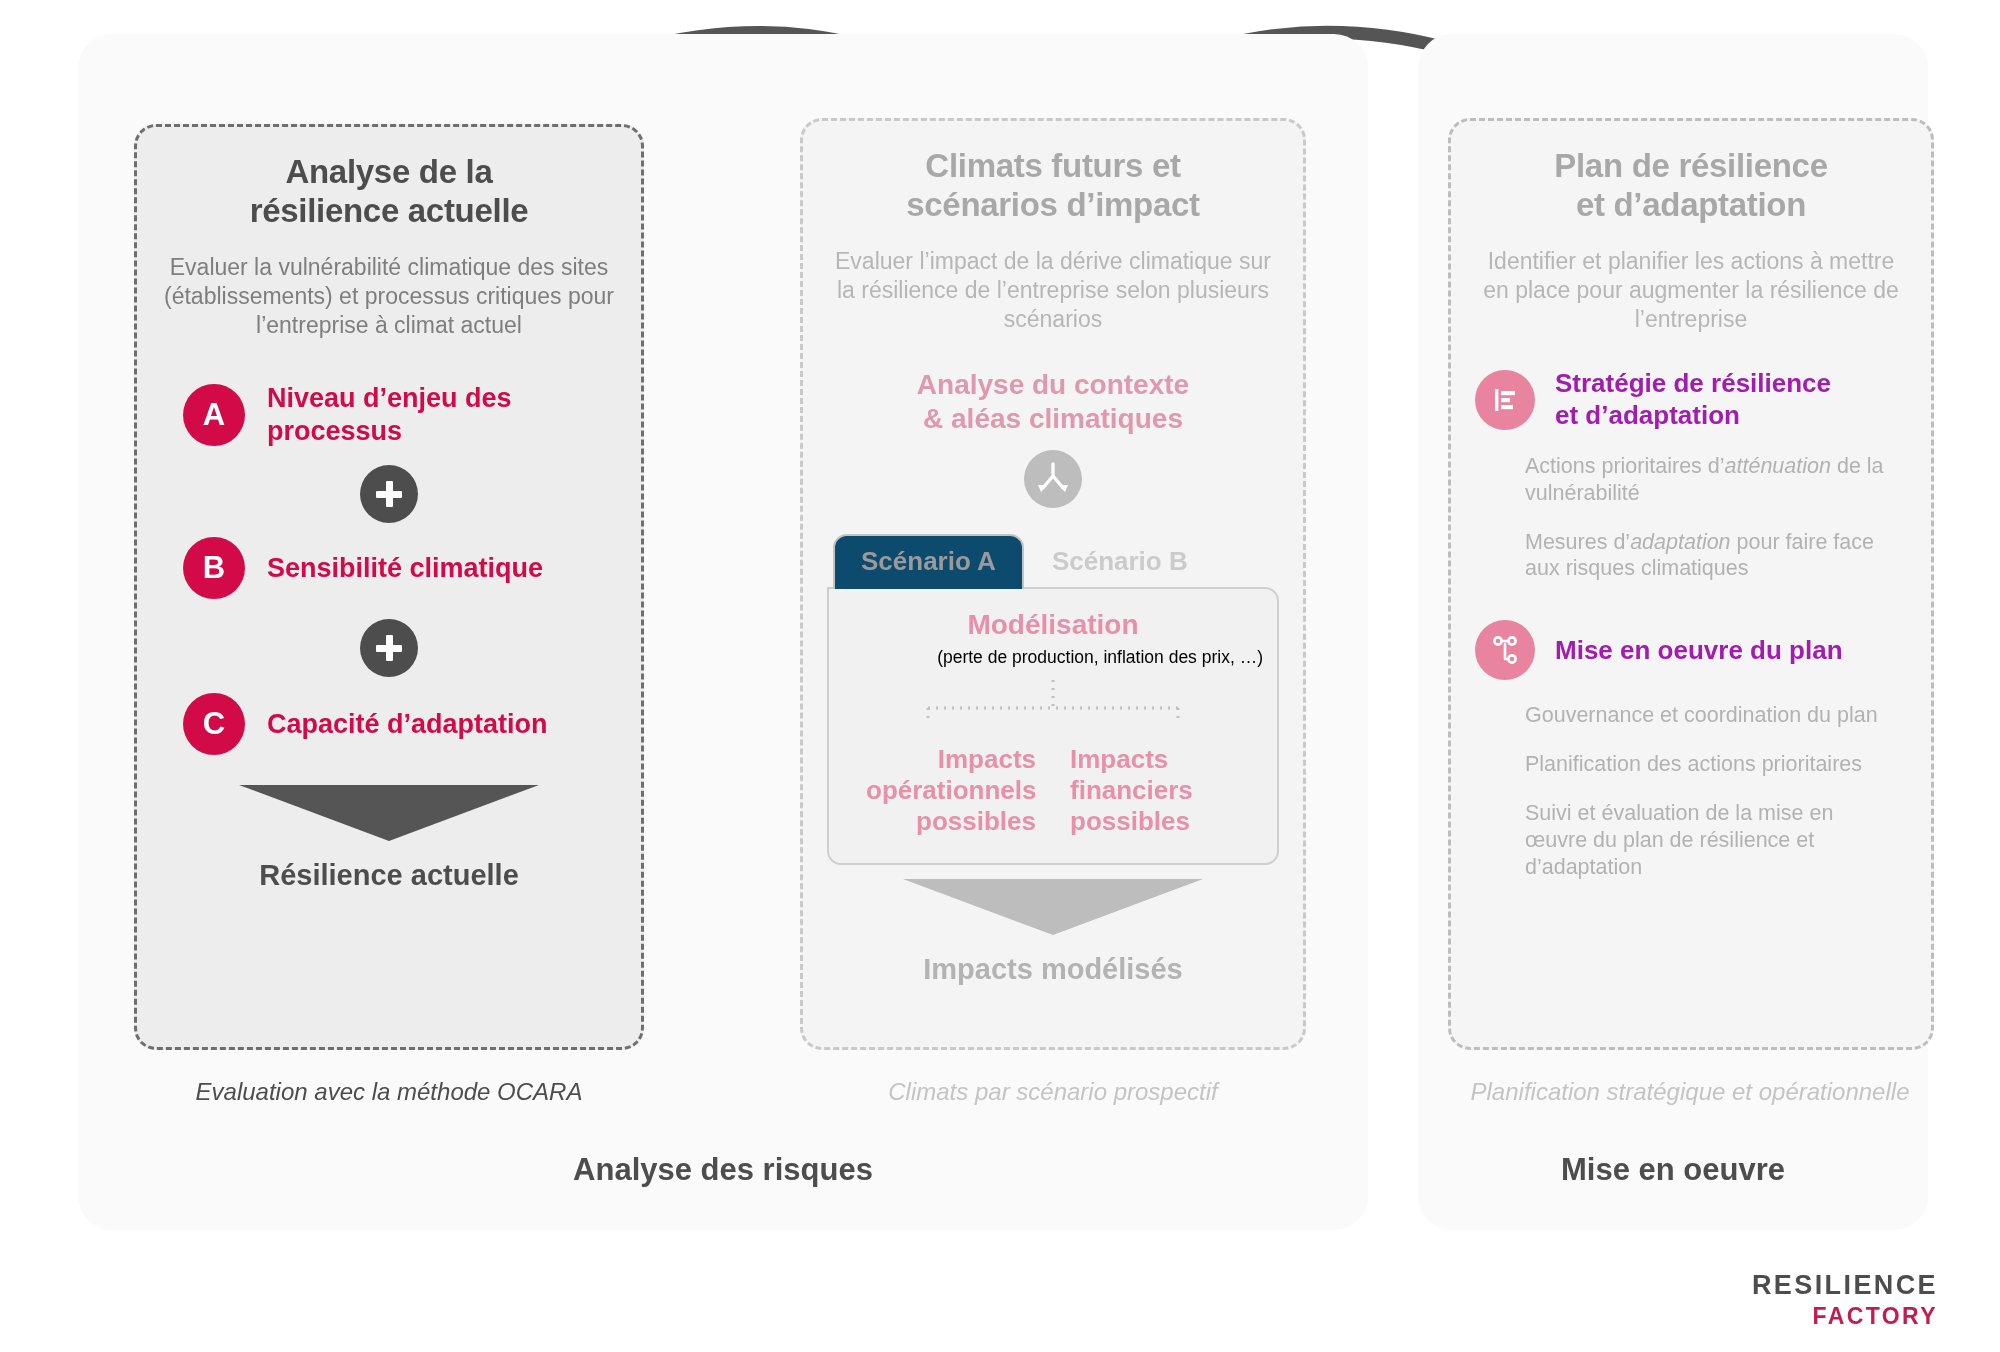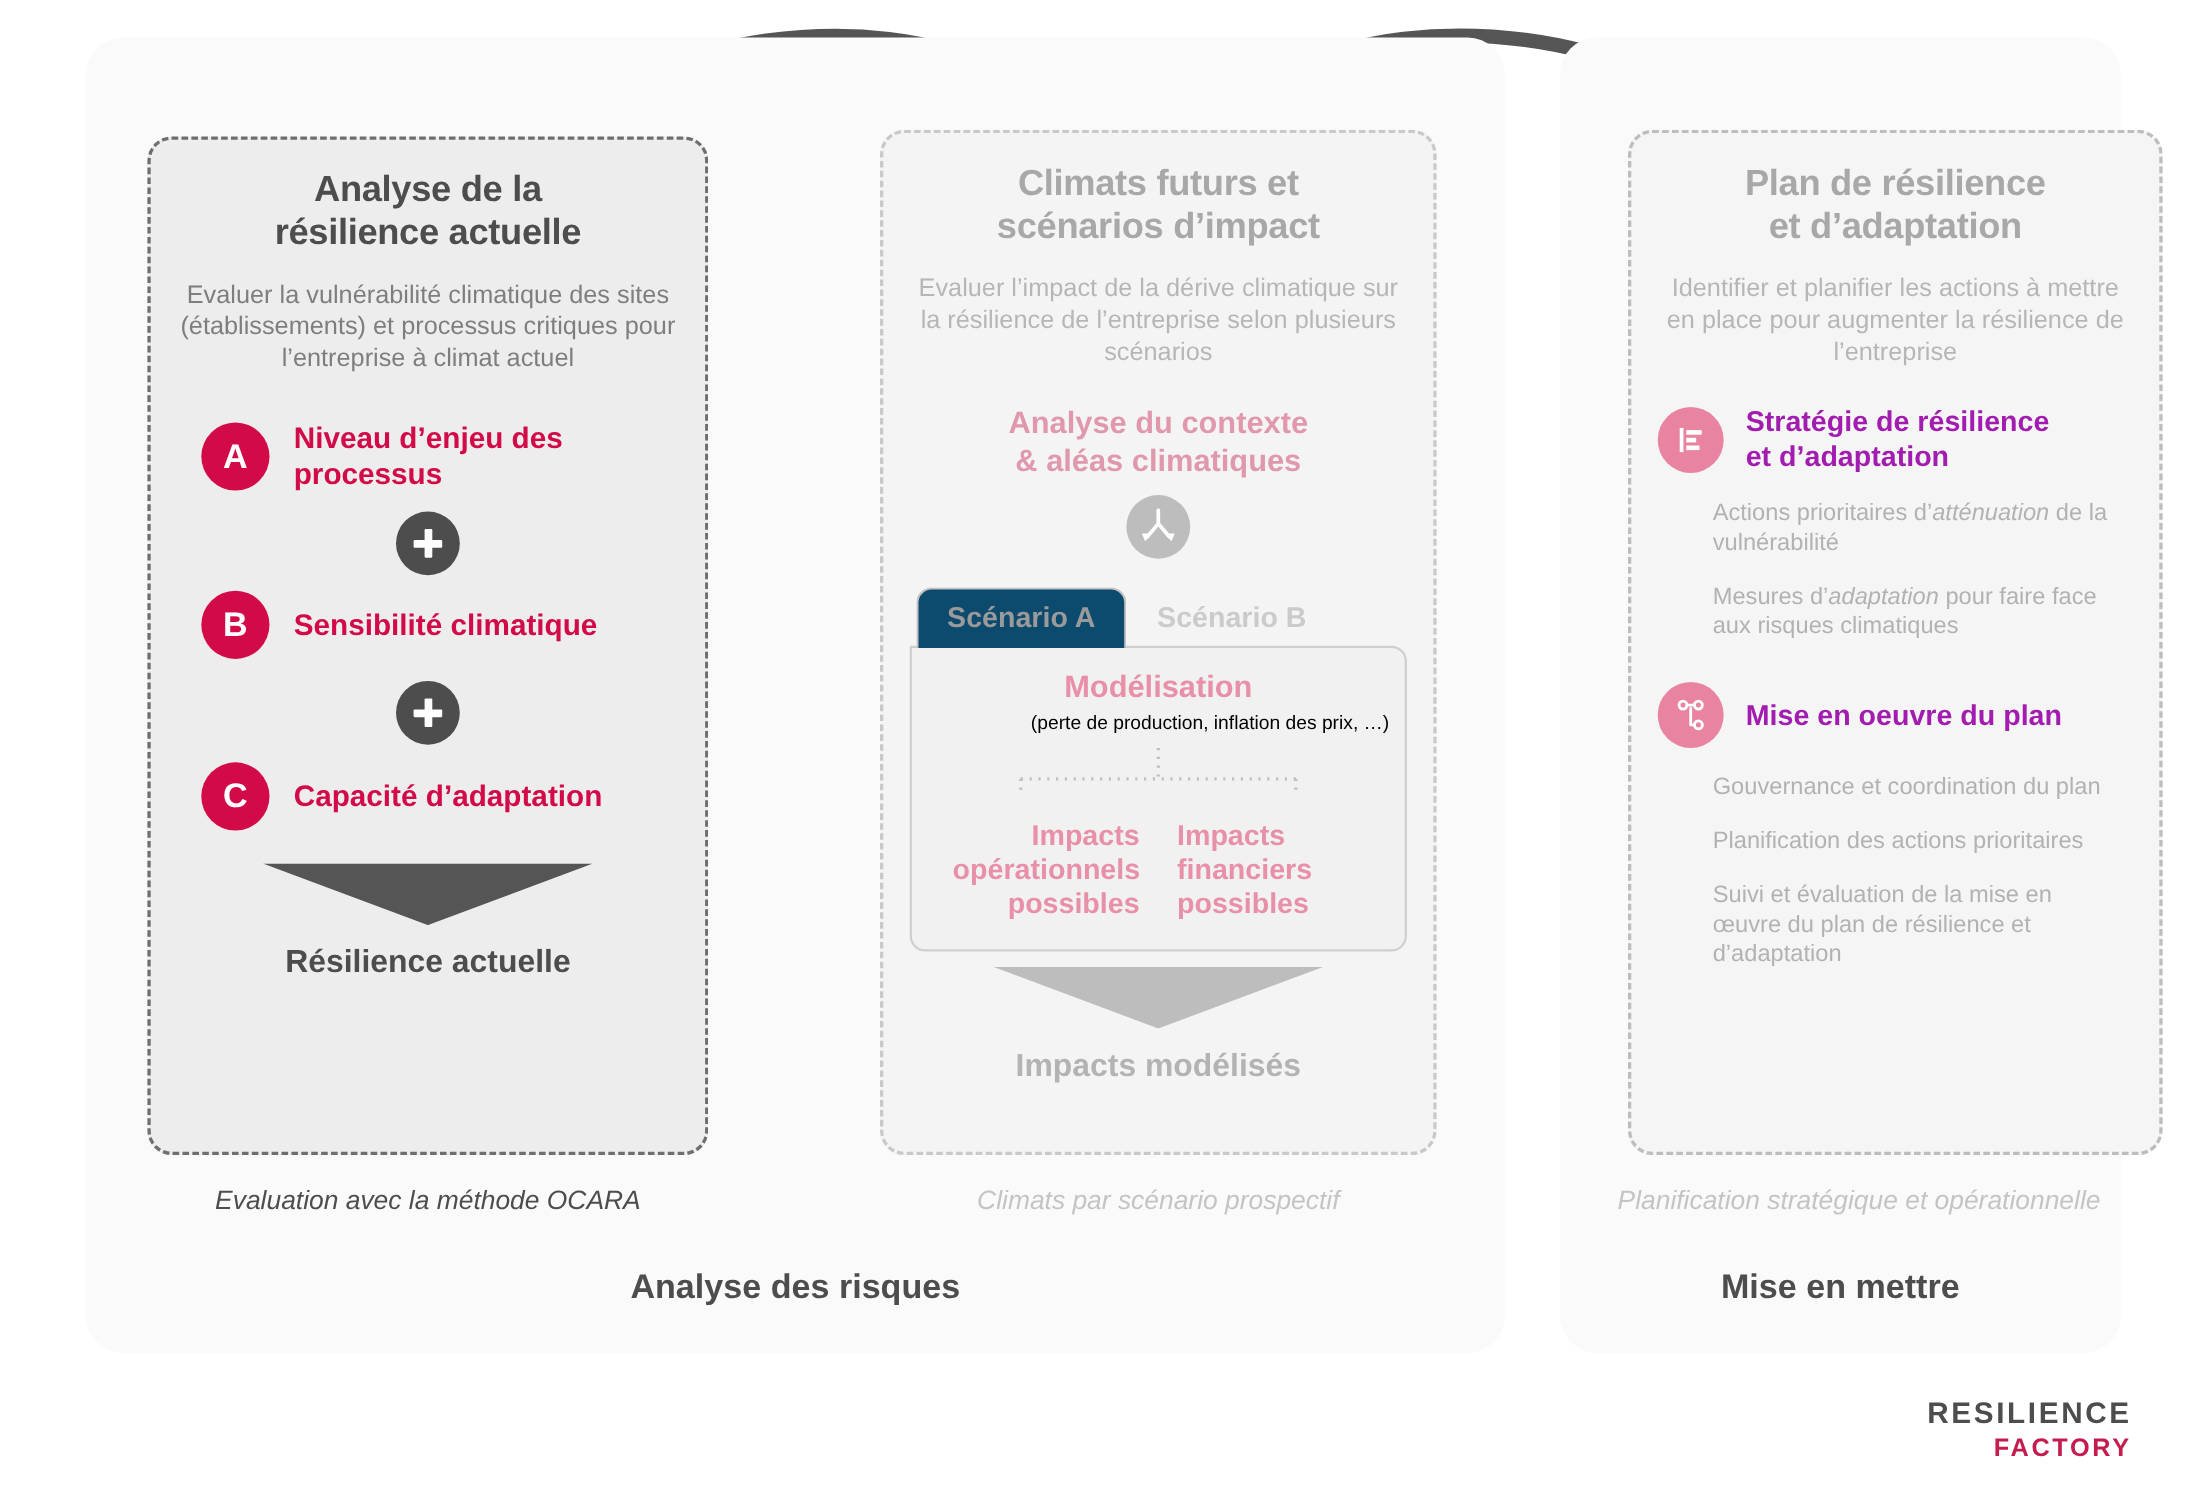--- a/index.html
+++ b/index.html
@@ -26,21 +26,21 @@
     border: 3px dashed #6e6e6e;
     border-radius: 22px;
     background: #ededed;
     padding: 26px 24px 0 24px;
   }
   .card.muted  { border-color: #c9c9c9; background: #f4f4f4; }
   .card.muted2 { border-color: #bdbdbd; background: #f5f5f5; }
 
   #card1 { left: 134px;  top: 124px; width: 510px; height: 926px; }
   #card2 { left: 800px;  top: 118px; width: 506px; height: 932px; }
-  #card3 { left: 1480px; top: 118px; width: 486px; height: 932px; }
+  #card3 { left: 1448px; top: 118px; width: 486px; height: 932px; }
 
   .card-title {
     text-align: center;
     font-weight: bold;
     font-size: 33px;
     line-height: 1.18;
     color: #4d4d4d;
     letter-spacing: -0.3px;
   }
   .card.muted .card-title,
@@ -385,20 +385,20 @@
       <div class="bullet"><span>Planification des actions prioritaires</span></div>
       <div class="bullet"><span>Suivi et évaluation de la mise en œuvre du plan de résilience et d’adaptation</span></div>
     </div>
   </div>
 
   <div class="footnote" id="fn1">Evaluation avec la méthode OCARA</div>
   <div class="footnote" id="fn2">Climats par scénario prospectif</div>
   <div class="footnote" id="fn3">Planification stratégique et opérationnelle</div>
 
   <div class="group-label" id="gl1">Analyse des risques</div>
-  <div class="group-label" id="gl2">Mise en mettre</div>
+  <div class="group-label" id="gl2">Mise en oeuvre</div>
 
   <div id="logo">
     <div class="logo-1">RESILIENCE</div>
     <div class="logo-2">FACTORY</div>
   </div>
 
 </div>
 
 </body></html>

